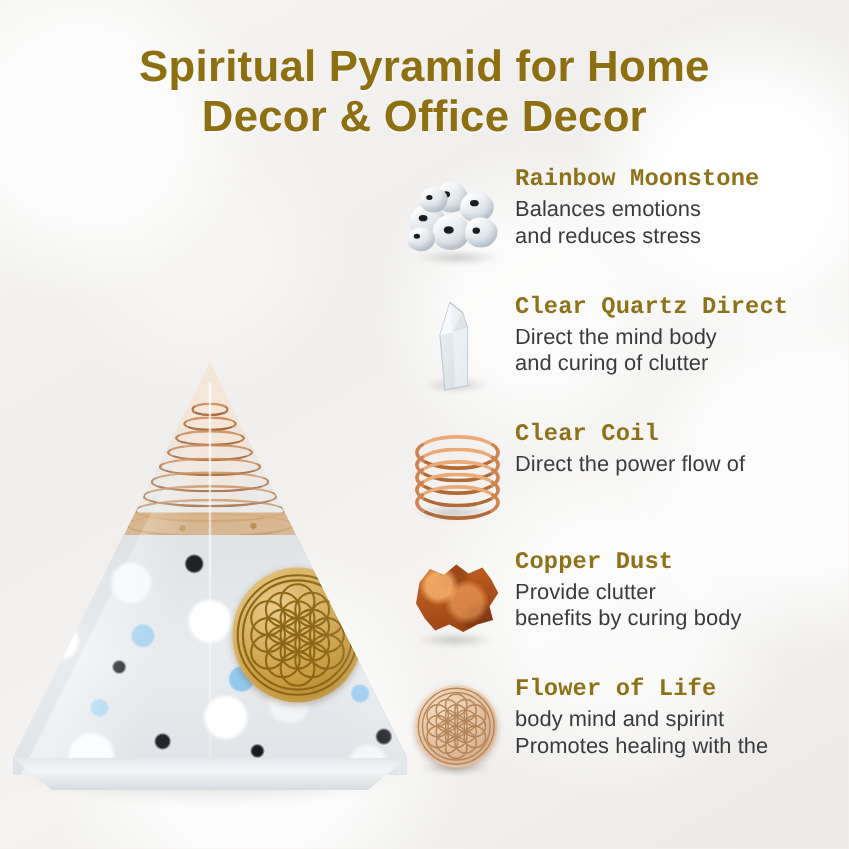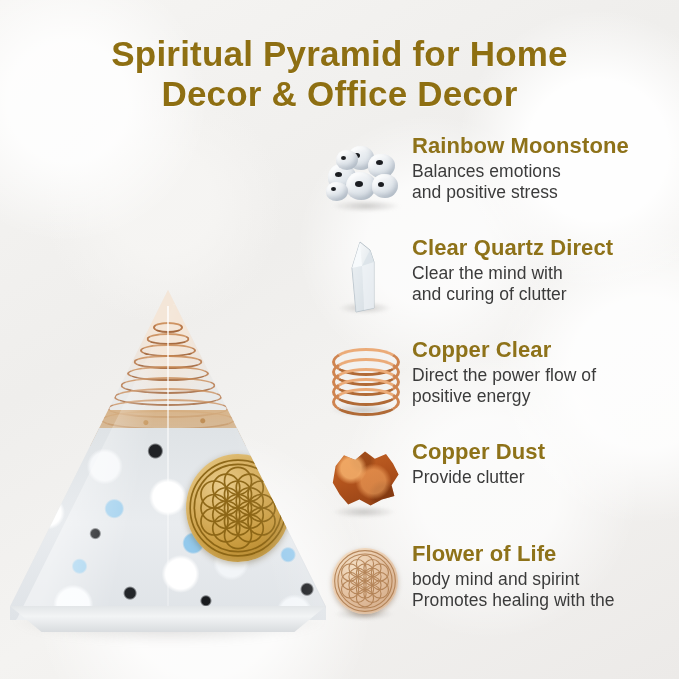--- a/index.html
+++ b/index.html
@@ -146,22 +146,22 @@
   .f-icon{
     position:absolute;left:0;top:2px;width:84px;height:80px;
   }
   .f-icon .shadow{
     position:absolute;left:7px;bottom:2px;width:70px;height:12px;border-radius:50%;
     background:radial-gradient(ellipse at 50% 50%, rgba(120,118,115,.35) 0%, rgba(255,255,255,0) 70%);
     filter:blur(1.5px);
   }
   .f-text{position:absolute;left:88px;top:0;width:262px;}
   .f-title{
-    color:#8e7219;font-weight:700;font-size:22px;line-height:1.25;
-    margin:0 0 1px 0;letter-spacing:.1px;
+    color:#8e7219;font-weight:700;font-size:19px;line-height:1.25;
+    margin:0 0 1px 0;letter-spacing:.1px;font-family:Liberation Mono, monospace;
   }
   .f-desc{
     color:#3b3b3b;font-size:17.5px;line-height:1.24;margin:0;letter-spacing:.05px;
   }
   
   
   .rock{position:absolute;border-radius:46% 54% 50% 50%/52% 48% 54% 46%;
     background:linear-gradient(150deg,#ffffff 0%,#e4e9ee 55%,#ccd4dc 100%);
     box-shadow:inset -2px -3px 5px rgba(130,145,160,.45), inset 2px 2px 4px rgba(255,255,255,.9);}
   .rock i{position:absolute;background:#1b1d21;border-radius:50%;display:block;}
@@ -276,21 +276,21 @@
         <div class="rock" style="left:48px;top:40px;width:26px;height:24px;">
             <i style="left:6px;top:8px;width:6px;height:5px;"></i>
           </div>
         <div class="rock" style="left:2px;top:48px;width:22px;height:19px;">
             <i style="left:5px;top:5px;width:5px;height:4px;"></i>
           </div>
       </div>
       <div class="f-text">
         <p class="f-title">Rainbow Moonstone</p>
         <p class="f-desc">Balances emotions</p>
-        <p class="f-desc">and positive stress</p>
+        <p class="f-desc">and reduces stress</p>
       </div>
     </div>
 
     <div class="feature">
       <div class="f-icon">
         <div class="shadow" style="left:14px;width:54px;"></div>
         <svg class="qz" style="left:16px;top:4px;width:48px;height:74px;" viewBox="0 0 48 74" aria-hidden="true">
           <defs>
             <linearGradient id="qzg" x1="0" y1="0" x2="1" y2="1">
               <stop offset="0%" stop-color="#ffffff"></stop>
@@ -300,49 +300,49 @@
           </defs>
           <polygon points="20,2 30,10 34,22 34,68 16,72 12,28" fill="url(#qzg)" stroke="#b9c3ca" stroke-width="1"></polygon>
           <polygon points="20,2 12,28 22,26" fill="#f7fafc" opacity=".95"></polygon>
           <polygon points="30,10 34,22 22,26" fill="#dbe3e9" opacity=".9"></polygon>
           <polygon points="22,26 34,22 34,68 24,70" fill="#eef2f5" opacity=".75"></polygon>
           <polygon points="22,26 12,28 16,72 24,70" fill="#dde4ea" opacity=".55"></polygon>
         </svg>
       </div>
       <div class="f-text">
         <p class="f-title">Clear Quartz Direct</p>
-        <p class="f-desc">Clear the mind with</p>
+        <p class="f-desc">Direct the mind body</p>
         <p class="f-desc">and curing of clutter</p>
       </div>
     </div>
 
     <div class="feature">
       <div class="f-icon">
         <div class="shadow" style="left:6px;width:66px;"></div>
         <div class="cloop" style="top:10px;width:62px;height:22px;"></div>
         <div class="cloop" style="top:20px;width:62px;height:22px;"></div>
         <div class="cloop" style="top:30px;width:62px;height:22px;"></div>
         <div class="cloop" style="top:40px;width:62px;height:22px;"></div>
         <div class="cloop" style="top:50px;width:62px;height:22px;"></div>
       </div>
       <div class="f-text">
-        <p class="f-title">Copper Clear</p>
+        <p class="f-title">Clear Coil</p>
         <p class="f-desc">Direct the power flow of</p>
-        <p class="f-desc">positive energy</p>
       </div>
     </div>
 
     <div class="feature">
       <div class="f-icon">
         <div class="shadow" style="left:8px;width:64px;"></div>
         <div id="dust-blob"></div>
       </div>
       <div class="f-text">
         <p class="f-title">Copper Dust</p>
         <p class="f-desc">Provide clutter</p>
+        <p class="f-desc">benefits by curing body</p>
       </div>
     </div>
 
     <div class="feature">
       <div class="f-icon">
         <div class="shadow" style="left:10px;width:60px;"></div>
         <div id="fol-icon">
           <svg viewBox="0 0 100 100" aria-hidden="true">
             <g fill="none" stroke="#b07f52" stroke-width="1.7" opacity=".9">
               <circle cx="50" cy="50" r="46"></circle>

